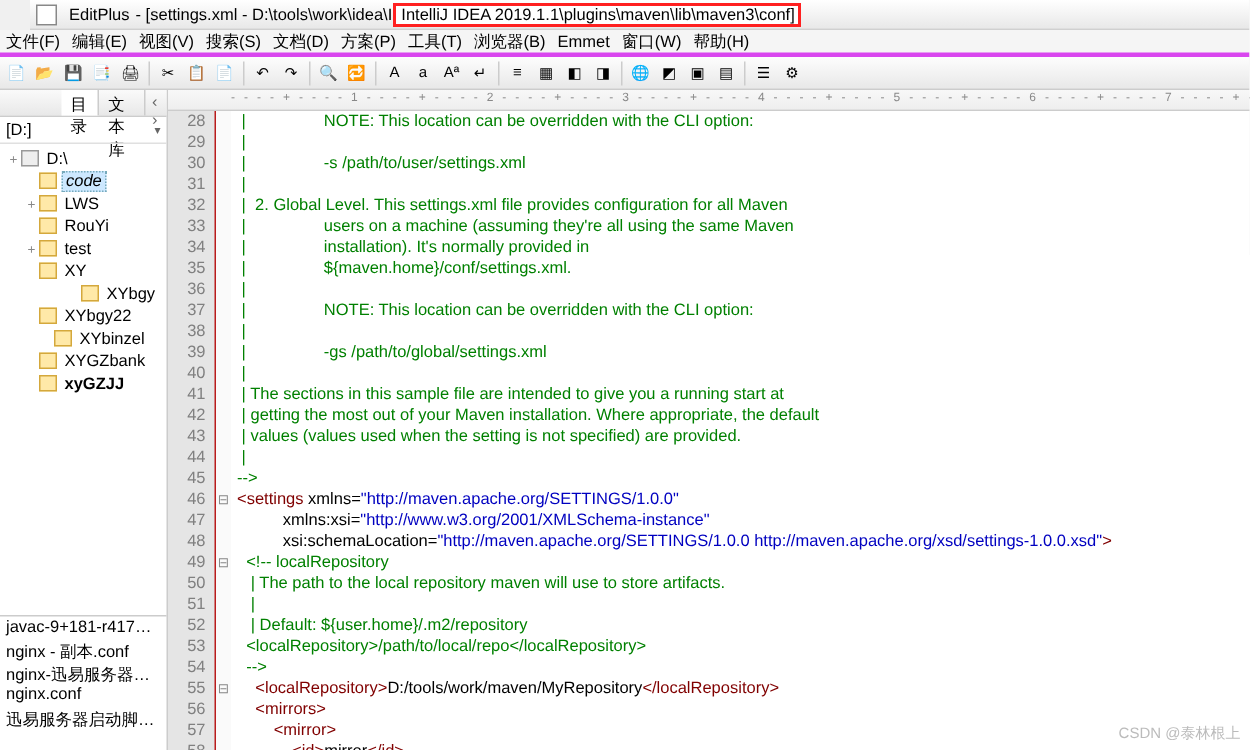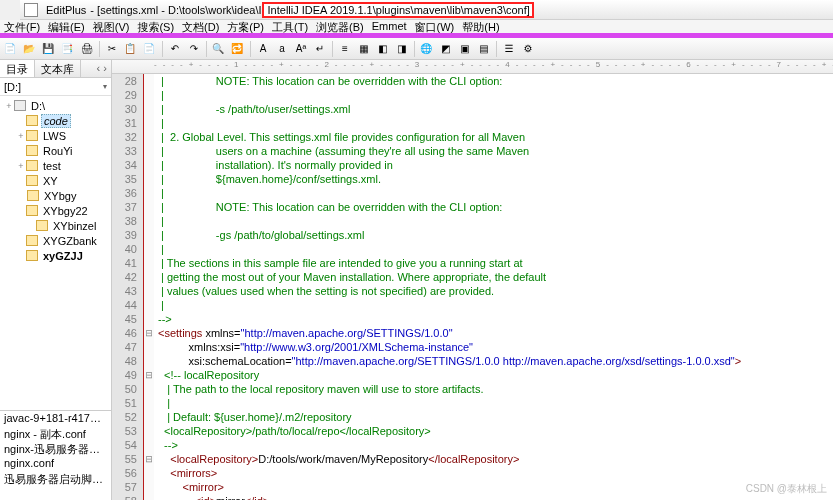--- a/index.html
+++ b/index.html
@@ -1,28 +1,28 @@
 <!DOCTYPE html>
 <html><head>
 <meta charset="utf-8">
 <style>
 * { margin:0; padding:0; box-sizing:border-box; font-family:"Microsoft YaHei",Tahoma,sans-serif; font-size:11px; }
 body { background:#f0f0f0; width:833px; height:500px; overflow:hidden; position:relative; }
 .titlebar { background:linear-gradient(#fff,#e8e8e8); height:20px; display:flex; align-items:center; padding:0 4px; border-bottom:1px solid #d0d0d0;margin-left:20px; }
 .titlebar .icon { width:14px; height:14px; background:#fff; border:1px solid #888; margin-right:4px; }
 .titlebar .txt { white-space:nowrap; }
 .hilite { background:#fff; border:2px solid #ff2020; padding:0 2px; }
-.menubar { background:#f5f5f5; height:18px; display:flex; padding:0 4px; gap:8px; border-bottom:5px solid #d946ef; }
+.menubar { background:#f5f5f5; height:18px; display:flex; align-items:center; padding:0 4px; gap:8px; border-bottom:3px solid #d946ef; }
 .menubar span { cursor:default; }
 .toolbar { background:linear-gradient(#fdfdfd,#e8e8e8); height:22px; display:flex; align-items:center; padding:0 2px; gap:1px; border-bottom:1px solid #ccc; }
 .tbtn { width:18px; height:18px; border:1px solid transparent; display:flex; align-items:center; justify-content:center; font-size:10px; }
 .sep { width:1px; height:16px; background:#ccc; margin:0 2px; }
 .main { display:flex; height:440px; }
 .sidebar { width:112px; background:#fff; border-right:1px solid #ccc; display:flex; flex-direction:column; }
-.sidehdr { background:linear-gradient(#fafafa,#e8e8e8); height:18px; display:flex; border-bottom:1px solid #ccc; }
+.sidehdr { background:linear-gradient(#fafafa,#e8e8e8); height:18px; display:flex; border-bottom:1px solid #ccc;padding-left:41px; }
 .sidehdr .tab { padding:2px 6px; border-right:1px solid #ccc; }
 .sidehdr .tab.act { background:#fff; }
 .drive { height:18px; display:flex; align-items:center; padding:0 4px; border-bottom:1px solid #e0e0e0; }
 .drive::after { content:"▾"; margin-left:auto; font-size:8px; color:#666; }
 .tree { flex:1; overflow:auto; padding:2px 0; }
 .tree .node { display:flex; align-items:center; height:15px; padding-left:4px; }
 .tree .node .exp { width:10px; text-align:center; color:#888; font-size:9px; }
 .tree .node .fold { width:12px; height:11px; background:#ffe9a8; border:1px solid #d4a83c; margin-right:3px; }
 .tree .node .disk { width:12px; height:11px; background:#eee; border:1px solid #999; margin-right:3px; }
 .tree .node.sel .lbl { background:#cde8ff; border:1px dotted #7ab; padding:0 2px;font-style:italic; }
@@ -136,21 +136,21 @@
         <div class="node" style="padding-left: 16px;">
           <span class="exp">+</span>
           <span class="fold"></span>
           <span class="lbl">test</span>
         </div>
         <div class="node" style="padding-left: 16px;">
           <span class="exp"> </span>
           <span class="fold"></span>
           <span class="lbl">XY</span>
         </div>
-        <div class="node" style="padding-left: 17px;">
+        <div class="node" style="padding-left: 0; margin-left: 44px;">
           <span class="exp"> </span>
           <span class="fold"></span>
           <span class="lbl">XYbgy</span>
         </div>
         <div class="node" style="padding-left: 16px;">
           <span class="exp"> </span>
           <span class="fold"></span>
           <span class="lbl">XYbgy22</span>
         </div>
         <div class="node" style="padding-left: 26px; text-align: center;">

